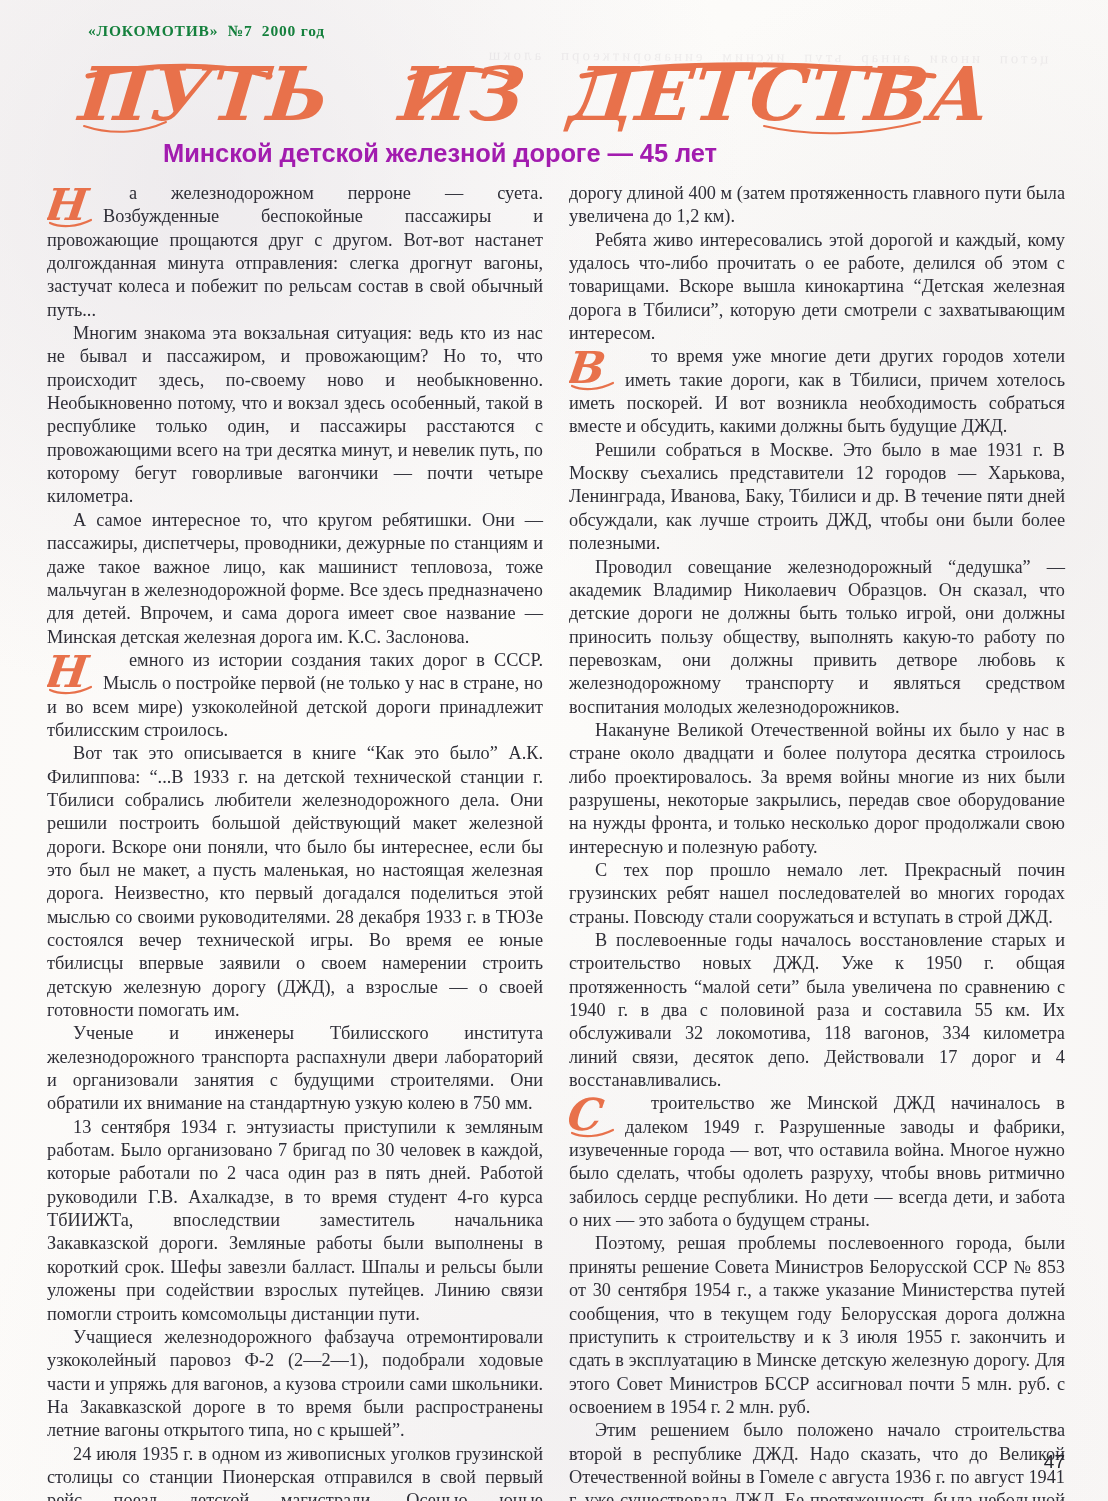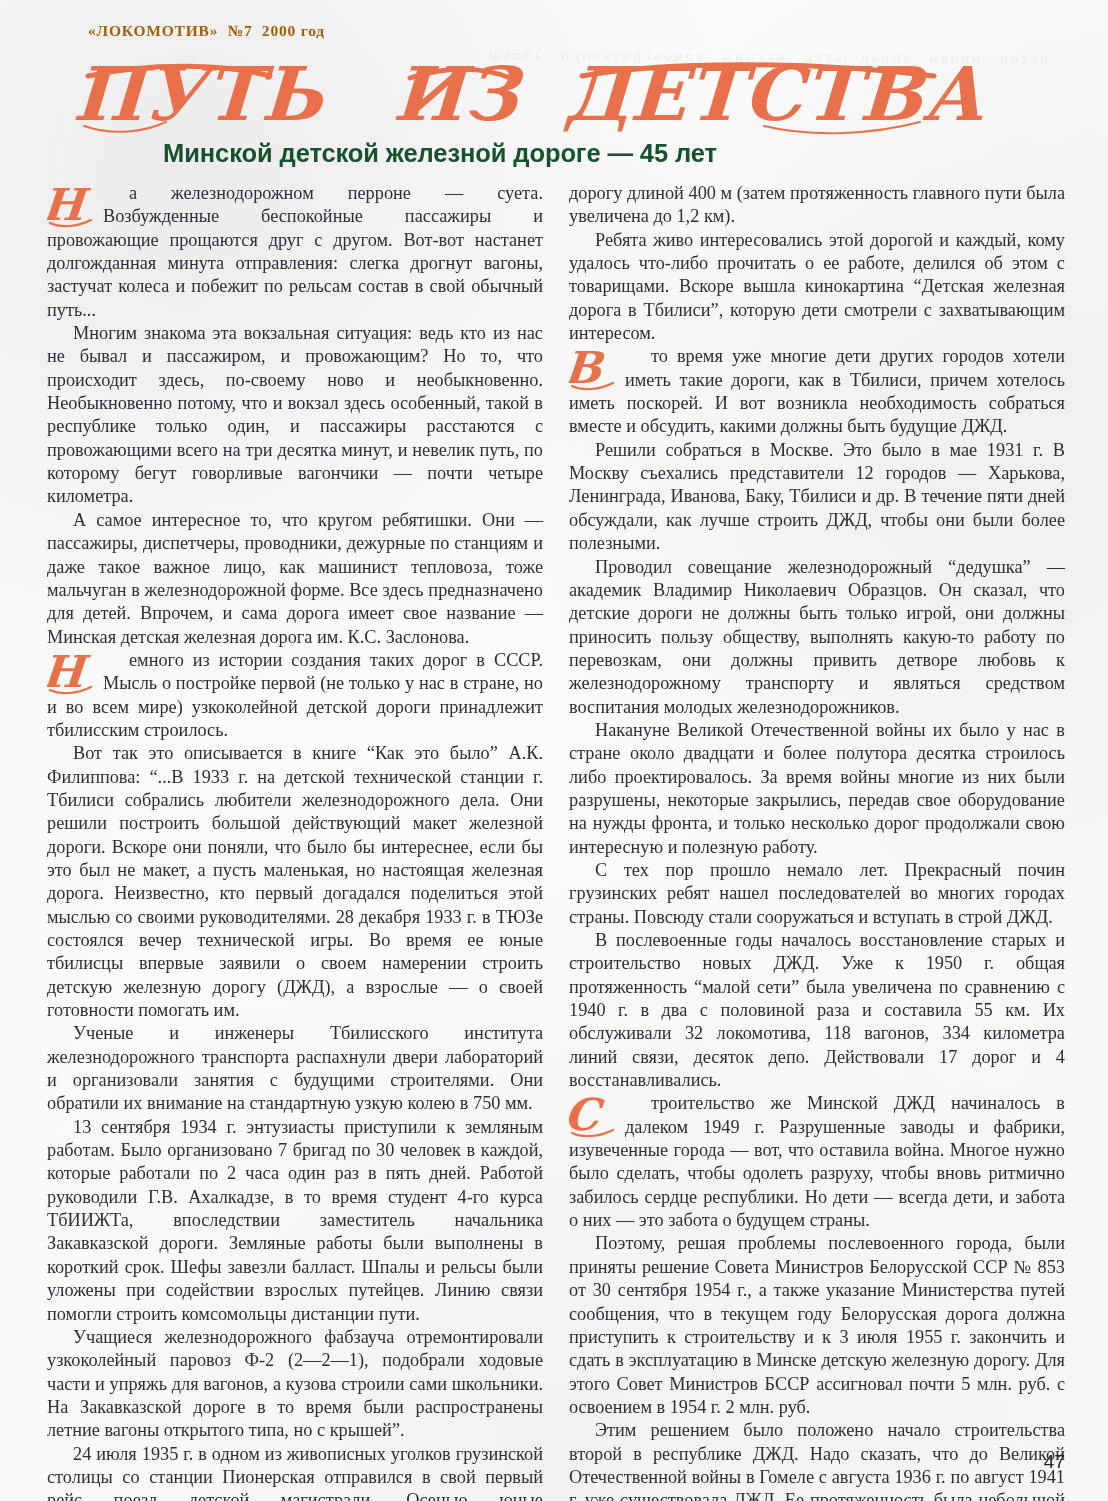--- a/index.html
+++ b/index.html
@@ -50,21 +50,21 @@
 
   
   .running-head {
     position: absolute;
     left: 88px;
     top: 22px;
     font-family: "Liberation Serif", "DejaVu Serif", serif;
     font-weight: 700;
     font-size: 15.5px;
     letter-spacing: 0.8px;
-    color: #a16207;
+    color: #15803d;
     white-space: pre;
   }
 
   
   .title-wrap {
     position: absolute;
     left: 0;
     top: 56px;
     width: 1108px;
     text-align: center;
@@ -74,21 +74,21 @@
   .subtitle {
     position: absolute;
     left: 0;
     top: 139px;
     width: 880px;
     text-align: center;
     font-family: "Liberation Sans", "DejaVu Sans", sans-serif;
     font-weight: 700;
     font-size: 25.5px;
     letter-spacing: -0.1px;
-    color: #14532d;
+    color: #a21caf;
   }
 
   
   .columns {
     position: absolute;
     left: 47px;
     top: 182px;
     width: 1018px;
     height: 1245px;
     display: flex;

